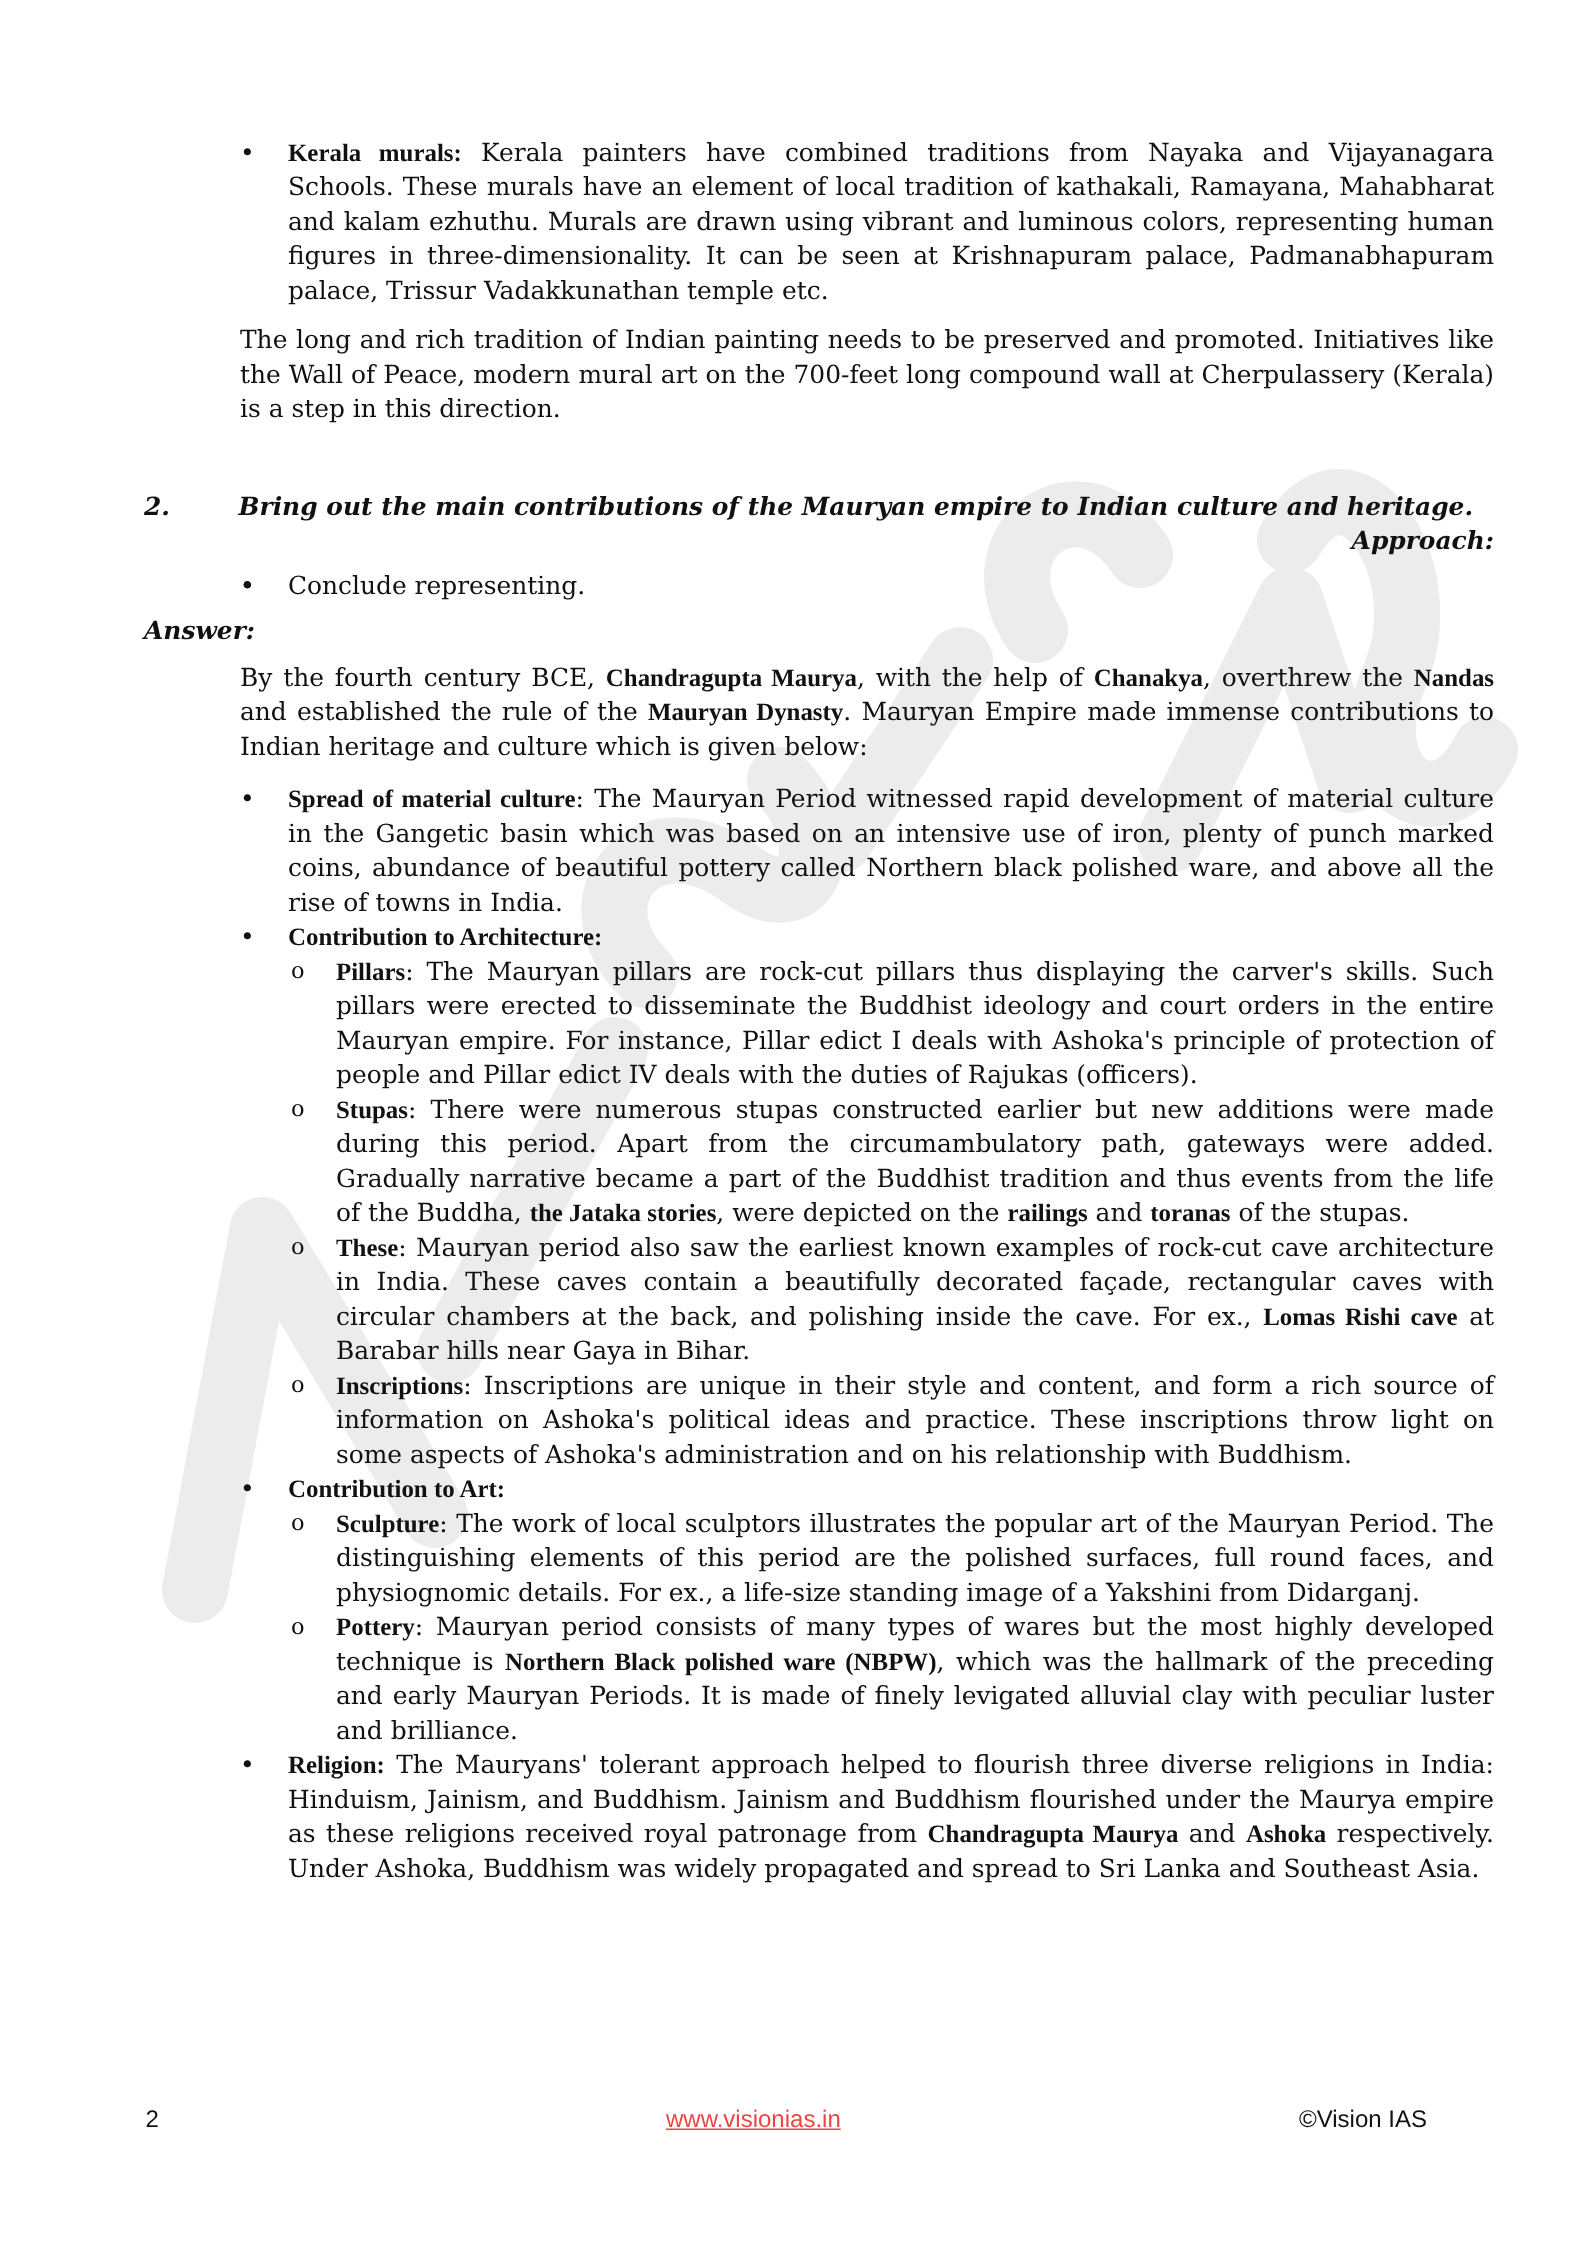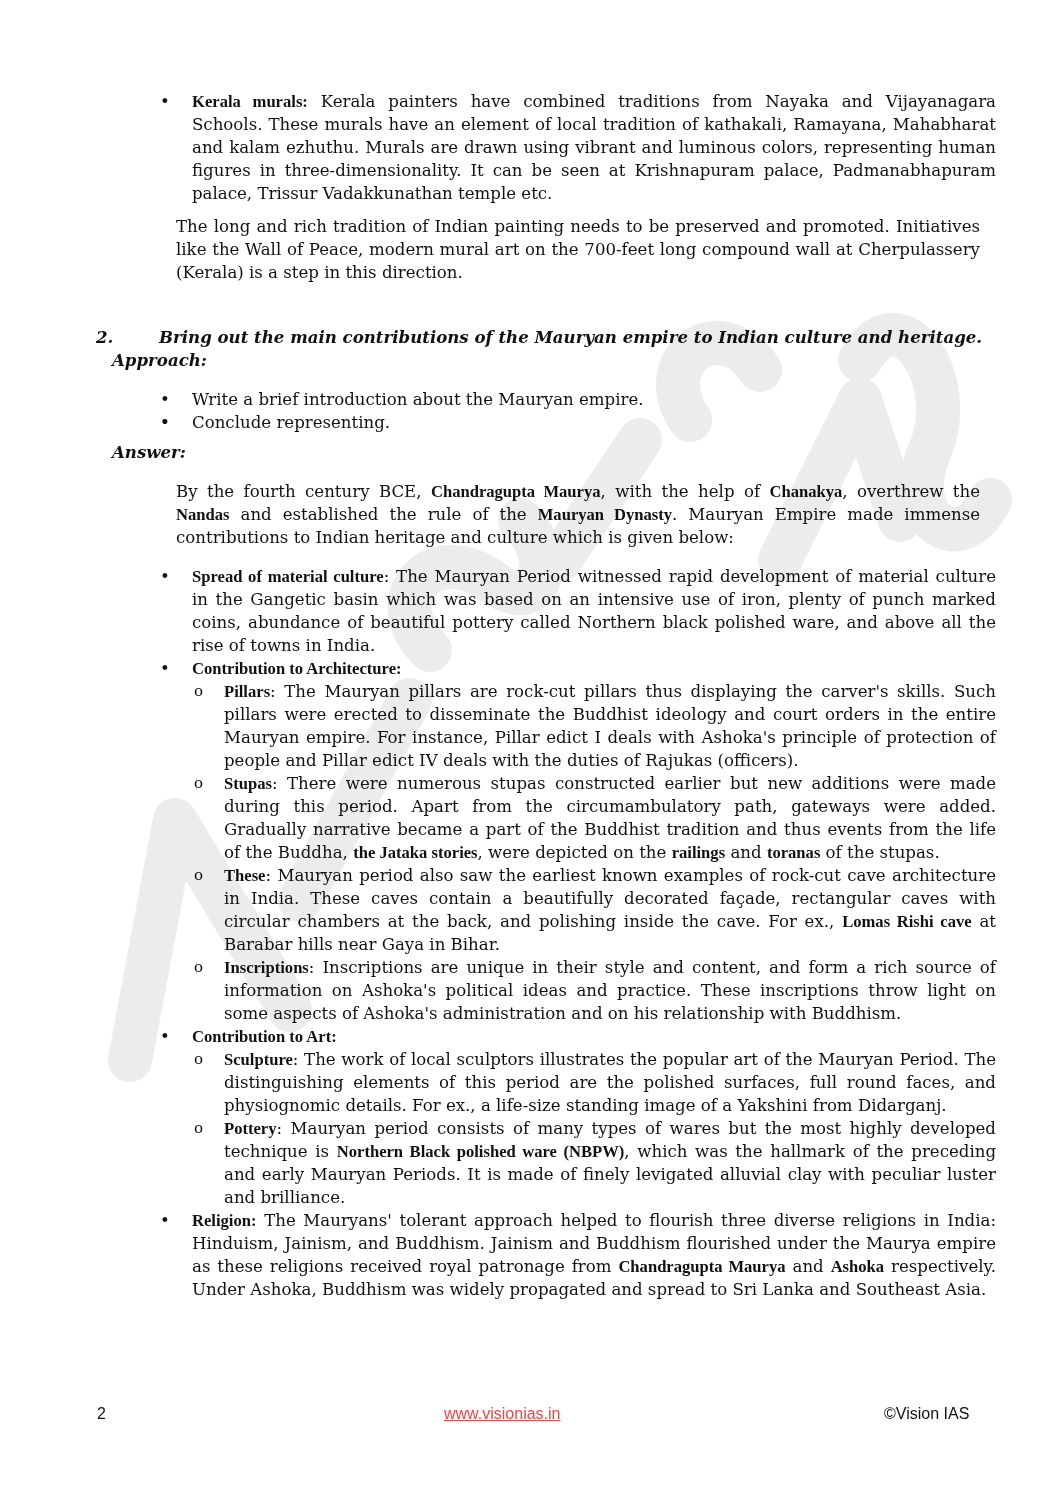--- a/index.html
+++ b/index.html
@@ -2,35 +2,35 @@
 <html><head>
 <meta charset="utf-8">
 <style>
   html, body { margin: 0; padding: 0; background: #ffffff; }
   body { width: 1058px; height: 1497px; position: relative; overflow: hidden;
          font-family: "DejaVu Serif", "Liberation Serif", serif; color: #111; }
   .page { position: absolute; left: 0; top: 0; width: 1058px; height: 1497px; }
   .watermark { position: absolute; left: 0; top: 0; width: 1058px; height: 1497px; pointer-events: none; }
   .content { position: absolute; left: 96px; top: 90px; width: 900px; font-size: 16.6px; line-height: 23px; }
   .justify { text-align: justify; }
-  p { margin: 16px; }
+  p { margin: 0; }
   b { font-weight: bold; font-family: Liberation Serif, serif; }
   ul { margin: 0; padding: 0; list-style: none; }
   .l1 { position: relative; padding-left: 96px; }
   .l1 > .bul { position: absolute; left: 64px; top: 0; }
   .l2 { position: relative; padding-left: 128px; }
   .l2 > .bul { position: absolute; left: 98px; top: 0; font-size: 15px; }
   .indent { padding-left: 64px; }
   .q { font-style: italic; font-weight: bold; display: flex; }
   .q .num { width: 63px; }
   .heading { font-style: italic; font-weight: bold; }
   .footer { position: absolute; top: 1405px; left: 0; width: 1058px; font-family: "Liberation Sans", sans-serif; font-size: 16px; }
   .footer .pg { position: absolute; left: 97px; }
   .footer .url { position: absolute; left: 444px; color: #ef4444; text-decoration: underline; }
-  .footer .copy { position: absolute; left: 884px; }
+  .footer .copy { position: absolute; left: 866px; }
 </style>
 </head>
 <body>
 
 <div class="page">
 
   <svg class="watermark" viewBox="0 0 1058 1497">
     <g fill="none" stroke="#ececec" stroke-width="44" stroke-linecap="round" stroke-linejoin="round">
       <path d="M130 1060 L175 820 M175 820 L290 1010"></path>
       <path d="M300 900 L410 700"></path>
@@ -51,24 +51,24 @@
       </li>
     </ul>
 
     <p class="indent justify" style="margin-top:10px;">The long and rich tradition of Indian painting needs to be preserved and promoted. Initiatives like the Wall of Peace, modern mural art on the 700-feet long compound wall at Cherpulassery (Kerala) is a step in this direction.</p>
 
     <div class="q" style="margin-top:42px;">
       <span class="num">2.</span>
       <span>Bring out the main contributions of the Mauryan empire to Indian culture and heritage.</span>
     </div>
 
-    <p class="heading" style="margin-top:0px;">Approach:</p>
+    <p class="heading" style="margin-top:0px;text-align:right;">Approach:</p>
 
     <ul style="margin-top:7px;">
-      <li class="l1"><span class="bul">•</span><span>Write a brief introduction about the Mauryan empire.</span></li>
+      <li class="l1"><span class="bul">•</span></li>
       <li class="l1"><span class="bul">•</span></li>
       <li class="l1"><span class="bul">•</span><span>Conclude representing.</span></li>
     </ul>
 
     <p class="heading" style="margin-top:7px;">Answer:</p>
 
     <p class="indent justify" style="margin-top:8px;"><span>By the fourth century BCE, </span><b>Chandragupta Maurya</b><span>, with the help of </span><b>Chanakya</b><span>, overthrew the </span><b>Nandas</b><span> and established the rule of the </span><b>Mauryan Dynasty</b><span>. Mauryan Empire made immense contributions to Indian heritage and culture which is given below:</span></p>
 
     <ul style="margin-top:12px;">
       <li class="l1 justify">

